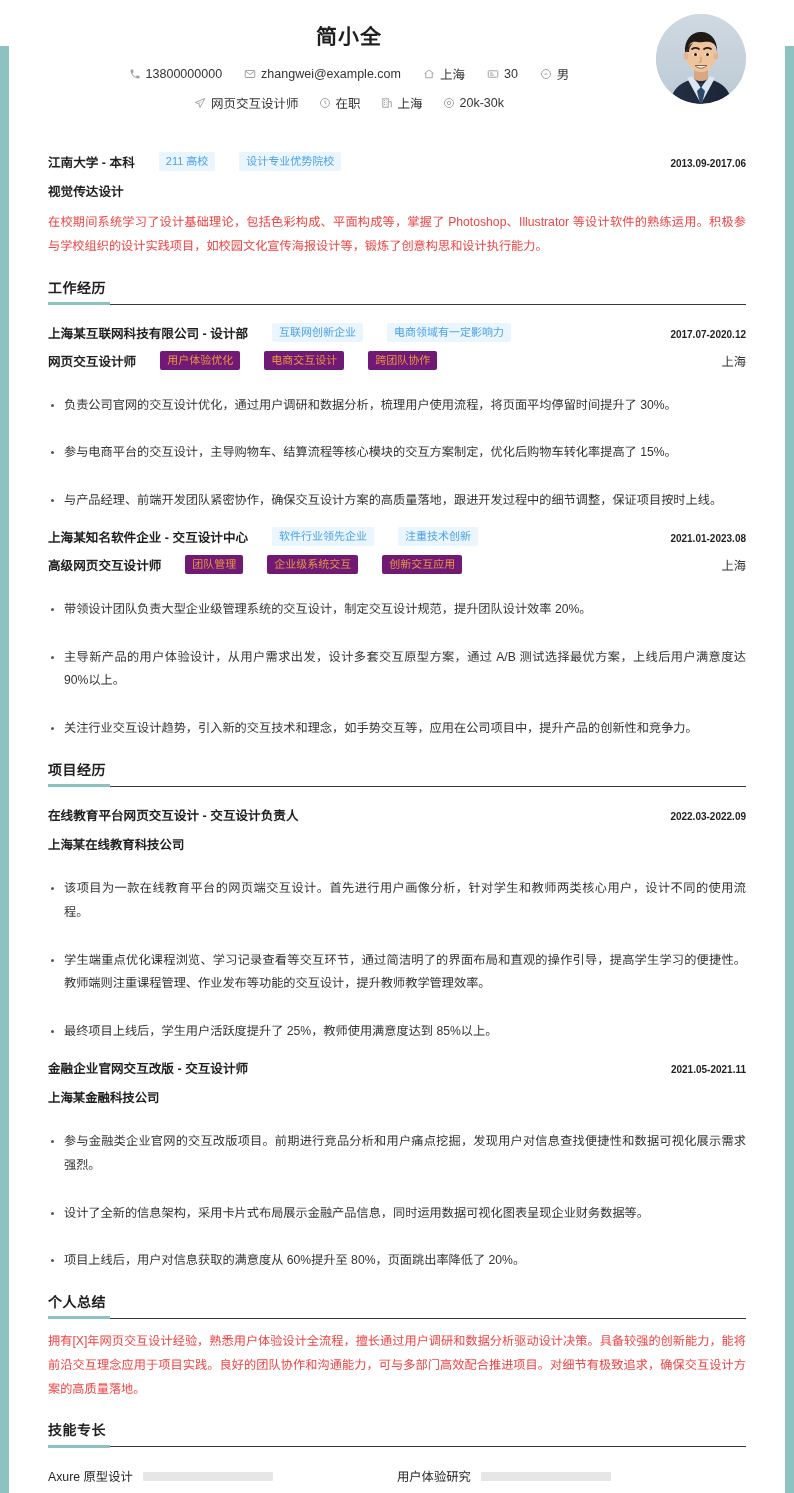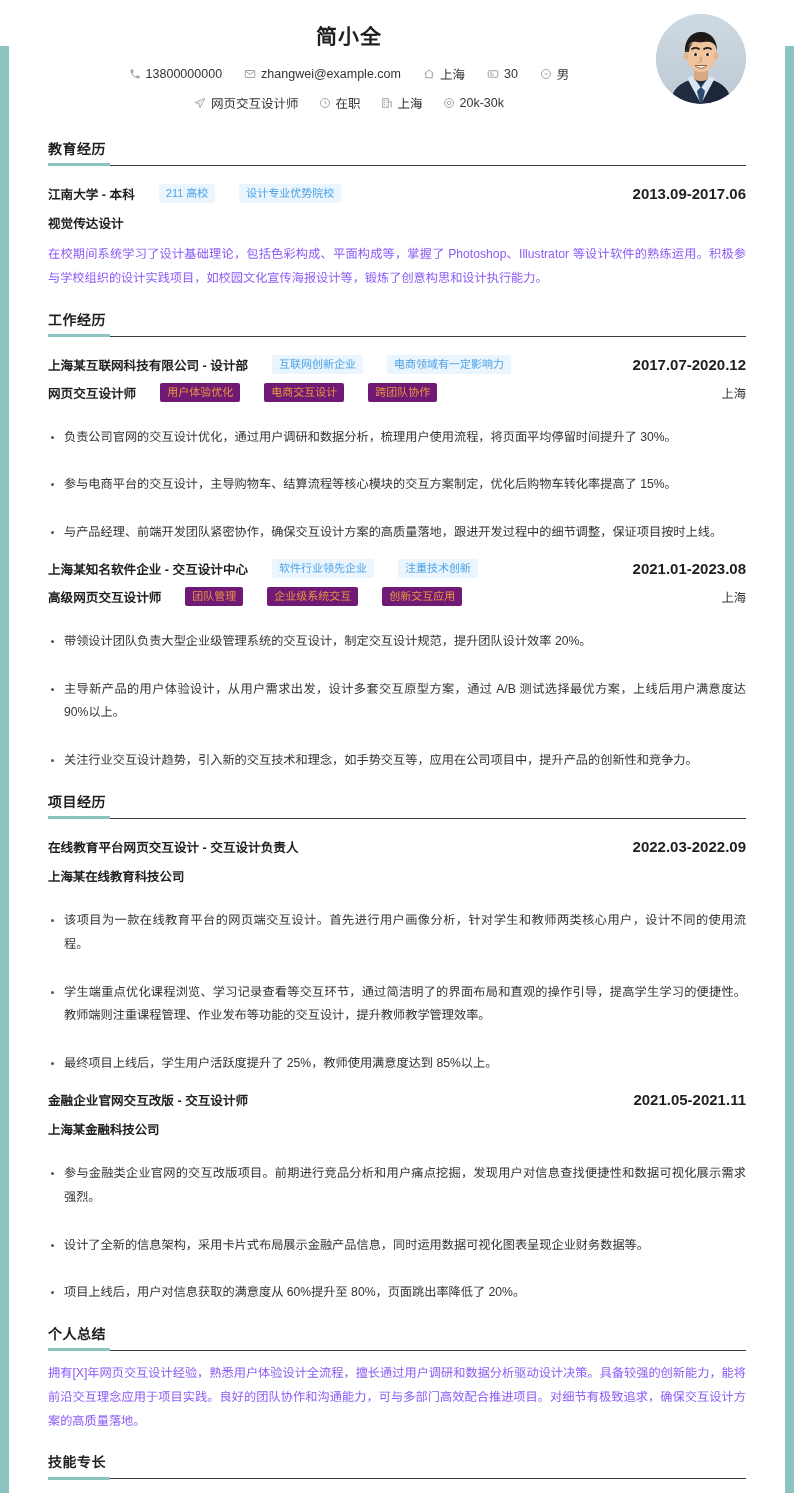--- a/index.html
+++ b/index.html
@@ -126,21 +126,21 @@
     gap: 24px;
     min-width: 0;
   }
   .org {
     font-size: 12.6px;
     font-weight: bold;
     color: #1f1f1f;
     white-space: nowrap;
   }
   .date {
-    font-size: 15px;
+    font-size: 10px;
     font-weight: bold;
     color: #1f1f1f;
     white-space: nowrap;
     flex: 0 0 auto;
     text-align: right;
   }
   .place {
     font-size: 12.3px;
     color: #333;
     white-space: nowrap;
@@ -174,21 +174,21 @@
   .sub-org {
     font-size: 12.4px;
     font-weight: bold;
     color: #1f1f1f;
     margin-top: 11px;
   }
 
   .para {
     font-size: 12.2px;
     line-height: 1.95;
-    color: #8b5cf6;
+    color: #ef4444;
     margin-top: 11px;
     text-align: justify;
   }
 
   ul.bullets {
     list-style: none;
     margin: 8px 0 0 0;
     padding: 0;
   }
   ul.bullets li {
@@ -411,23 +411,20 @@
 
           <path d="M45 43v4.5l-1.8 1" stroke="#c99a72" stroke-width="1.2" fill="none" stroke-linecap="round"></path>
 
           <path d="M39 51.5c3.5 3.6 8.5 3.6 12 0z" fill="#ffffff" stroke="#8d5a43" stroke-width="1" stroke-linejoin="round"></path>
         </g>
       </svg>
     </div>
   </div>
 
   <div class="section">
-    <div class="section-head">
-      <div class="section-title">教育经历</div>
-    </div>
 
     <div class="entry">
       <div class="line">
         <div class="line-left">
           <span class="org">江南大学 - 本科</span>
           <span class="tag blue">211 高校</span>
           <span class="tag blue">设计专业优势院校</span>
         </div>
         <span class="date">2013.09-2017.06</span>
       </div>

